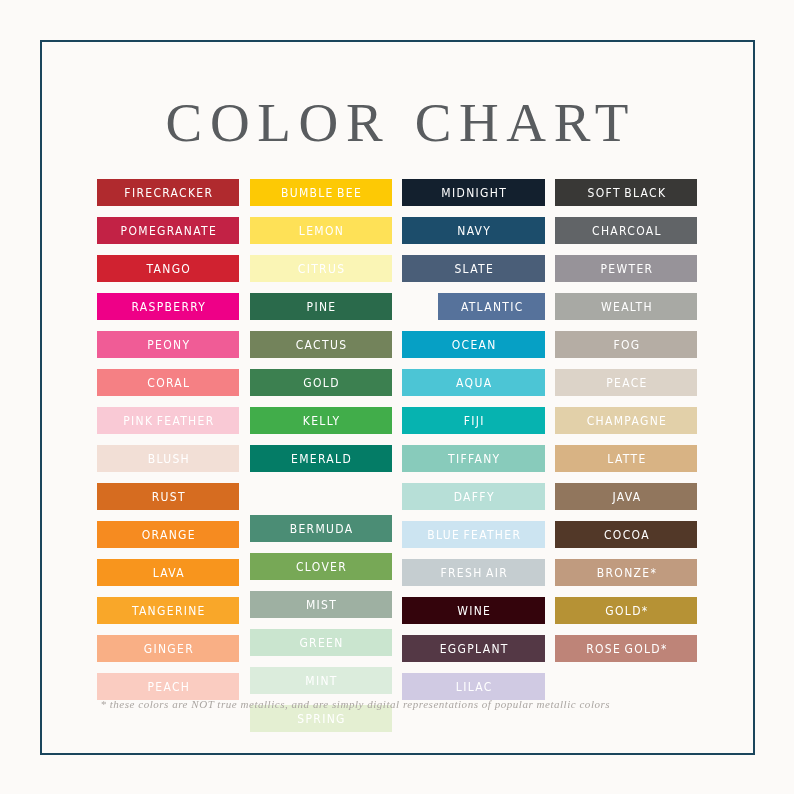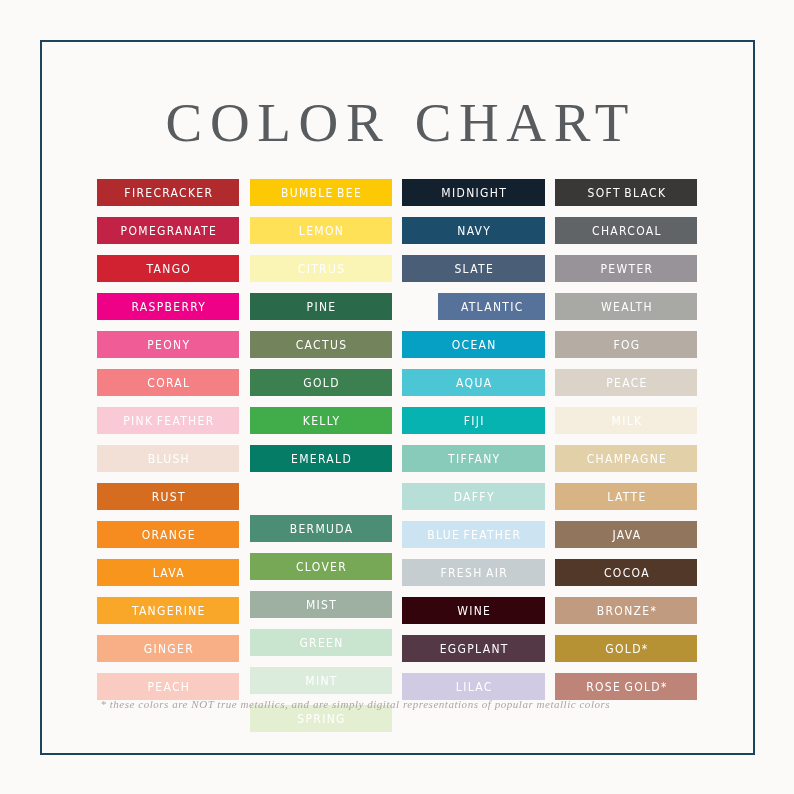--- a/index.html
+++ b/index.html
@@ -181,23 +181,20 @@
         </div>
         <div class="sw" style="background-color: rgb(168, 169, 164);">
           <span class="lbl">WEALTH</span>
         </div>
         <div class="sw" style="background-color: rgb(181, 173, 164);">
           <span class="lbl">FOG</span>
         </div>
         <div class="sw" style="background-color: rgb(220, 211, 200);">
           <span class="lbl">PEACE</span>
         </div>
-        <div class="sw" style="background-color: rgb(245, 238, 223);">
-          <span class="lbl">MILK</span>
-        </div>
         <div class="sw" style="background-color: rgb(226, 208, 169);">
           <span class="lbl">CHAMPAGNE</span>
         </div>
         <div class="sw" style="background-color: rgb(216, 179, 132);">
           <span class="lbl">LATTE</span>
         </div>
         <div class="sw" style="background-color: rgb(145, 118, 93);">
           <span class="lbl">JAVA</span>
         </div>
         <div class="sw" style="background-color: rgb(82, 56, 40);">

